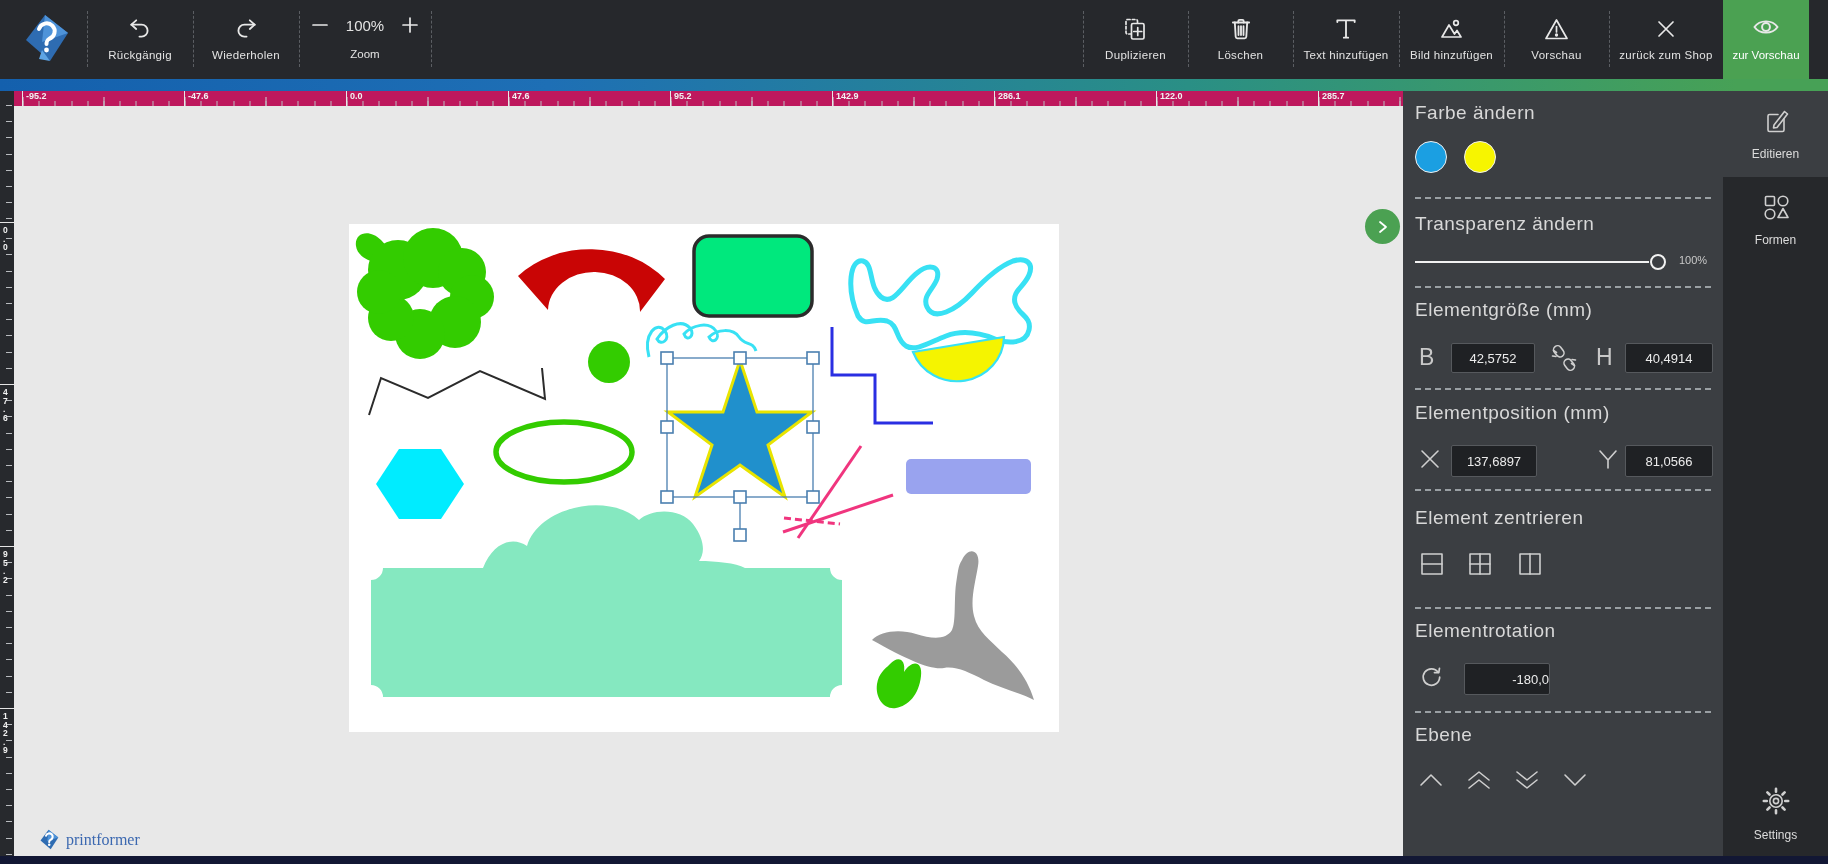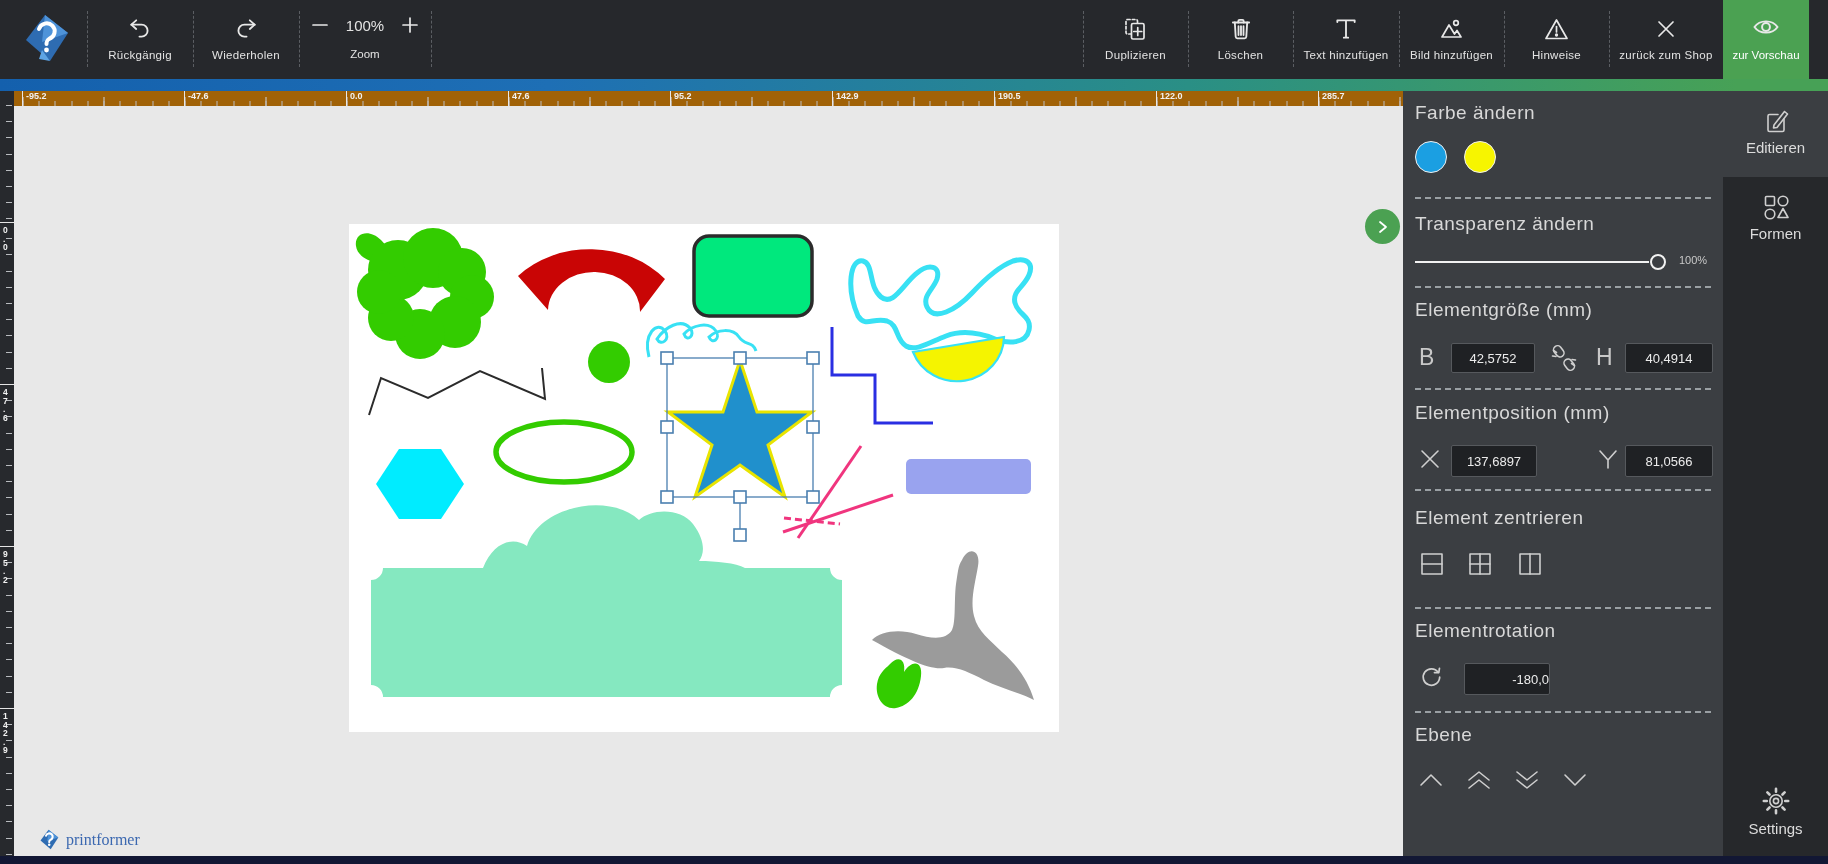--- a/index.html
+++ b/index.html
@@ -30,21 +30,21 @@
     background:linear-gradient(90deg,#1460ad 0%,#1e6fb5 30%,#2a8f85 65%,#47a156 95%); }
 
   
   #vruler { position:absolute; left:0; top:91px; width:14px; height:765px; background:#27292d; z-index:20; }
   #vruler .minor { position:absolute; top:0; bottom:0; right:2px; width:6px;
     background:repeating-linear-gradient(180deg,#b9bcc0 0 1px,transparent 1px 16.2px);
     background-position:0 131px; }
   .vmaj { position:absolute; left:0; width:100%; border-top:1px solid #e4e4e4; }
   .vlab { position:absolute; left:3px; color:#f2f2f2; font-size:8.5px; font-weight:bold;
     line-height:8.5px; white-space:pre; }
-  #hruler { position:absolute; left:14px; top:91px; width:1389px; height:15px; background:#a16207; z-index:20; }
+  #hruler { position:absolute; left:14px; top:91px; width:1389px; height:15px; background:#be185d; z-index:20; }
   #hruler .minor { position:absolute; left:0; right:0; bottom:0; height:5px;
     background:repeating-linear-gradient(90deg,#b9bcc0 0 1px,transparent 1px 16.2px);
     background-position:8.5px 0; }
   #hruler .mid { position:absolute; left:0; right:0; bottom:0; height:9px;
     background:repeating-linear-gradient(90deg,#cfd2d6 0 1px,transparent 1px 81px);
     background-position:8.5px 0; }
   .hlab { position:absolute; top:0; height:15px; border-left:1px solid #e8e8e8; color:#f2f2f2;
     font-size:9px; font-weight:bold; padding-left:3px; line-height:11px; }
 
   
@@ -67,21 +67,21 @@
   .field { position:absolute; height:30px; background:#1f2124; border:1px solid #56595d; border-radius:2px;
     color:#ececec; font-size:13px; text-align:center; font-family:"Liberation Sans",sans-serif; }
   .dim-letter { position:absolute; color:#c8c8c8; font-size:23px; font-weight:300; }
   .mini-ic { position:absolute; cursor:pointer; }
   svg.sic { stroke:#cfcfcf; fill:none; stroke-width:1.6; stroke-linecap:round; stroke-linejoin:round; }
 
   
   #tabbar { position:absolute; left:1723px; top:91px; width:105px; height:765px; background:#26282b; z-index:24; }
   .tab { position:absolute; left:0; width:105px; height:86px; display:flex; flex-direction:column;
     align-items:center; padding-top:16px; color:#dcdcdc; cursor:pointer; }
-  .tab .lb { font-size:15px; margin-top:0; }
+  .tab .lb { font-size:12px; margin-top:8px; }
   .tab.active { background:#3b3e42; }
 
   
   #bottom-bar { position:absolute; left:0; top:856px; width:1828px; height:8px; background:#121734; z-index:40; }
   #brand { position:absolute; left:38px; top:828px; height:24px; display:flex; align-items:center; gap:6px; z-index:35; }
   #brand .txt { font-family:"Liberation Serif", serif; font-size:16px; color:#3b68b0; }
 </style>
 </head>
 <body>
 
@@ -179,21 +179,21 @@
     </div>
     <div class="tb-div" style="left:1504px"></div>
     <div class="tb-btn" style="left:1504px;width:105px">
       <span class="ic">
         <svg class="icon" width="27" height="27" viewBox="0 0 27 27">
           <path d="M13.5 4 L24 22.5 H3 Z"></path>
           <path d="M13.5 10.5 V16"></path>
             <circle cx="13.5" cy="19" r="0.8" fill="#e8e8e8"></circle>
         </svg>
         </span>
-      <span class="lb">Hinweise</span>
+      <span class="lb">Vorschau</span>
     </div>
     <div class="tb-div" style="left:1609px"></div>
     <div class="tb-btn" style="left:1609px;width:114px">
       <span class="ic">
         <svg class="icon" width="24" height="24" viewBox="0 0 24 24">
             <path d="M5 5 L19 19 M19 5 L5 19"></path>
           </svg>
         </span>
       <span class="lb">zurück zum Shop</span>
     </div>
@@ -235,21 +235,21 @@
     </div>
   <div id="hruler">
       <div class="mid"></div>
       <div class="minor"></div>
       <div class="hlab" style="left: 8px;">-95.2</div>
       <div class="hlab" style="left: 170px;">-47.6</div>
       <div class="hlab" style="left: 332px;">0.0</div>
       <div class="hlab" style="left: 494px;">47.6</div>
       <div class="hlab" style="left: 656px;">95.2</div>
       <div class="hlab" style="left: 818px;">142.9</div>
-      <div class="hlab" style="left: 980px;">190.5</div>
+      <div class="hlab" style="left: 980px;">286.1</div>
       <div class="hlab" style="left: 1142px;">122.0</div>
       <div class="hlab" style="left: 1304px;">285.7</div>
     </div>
 
   <div id="canvas">
     <div id="artboard"></div>
 
     <svg id="shapes-svg" viewBox="344 214 720 528">
 
       <g>

